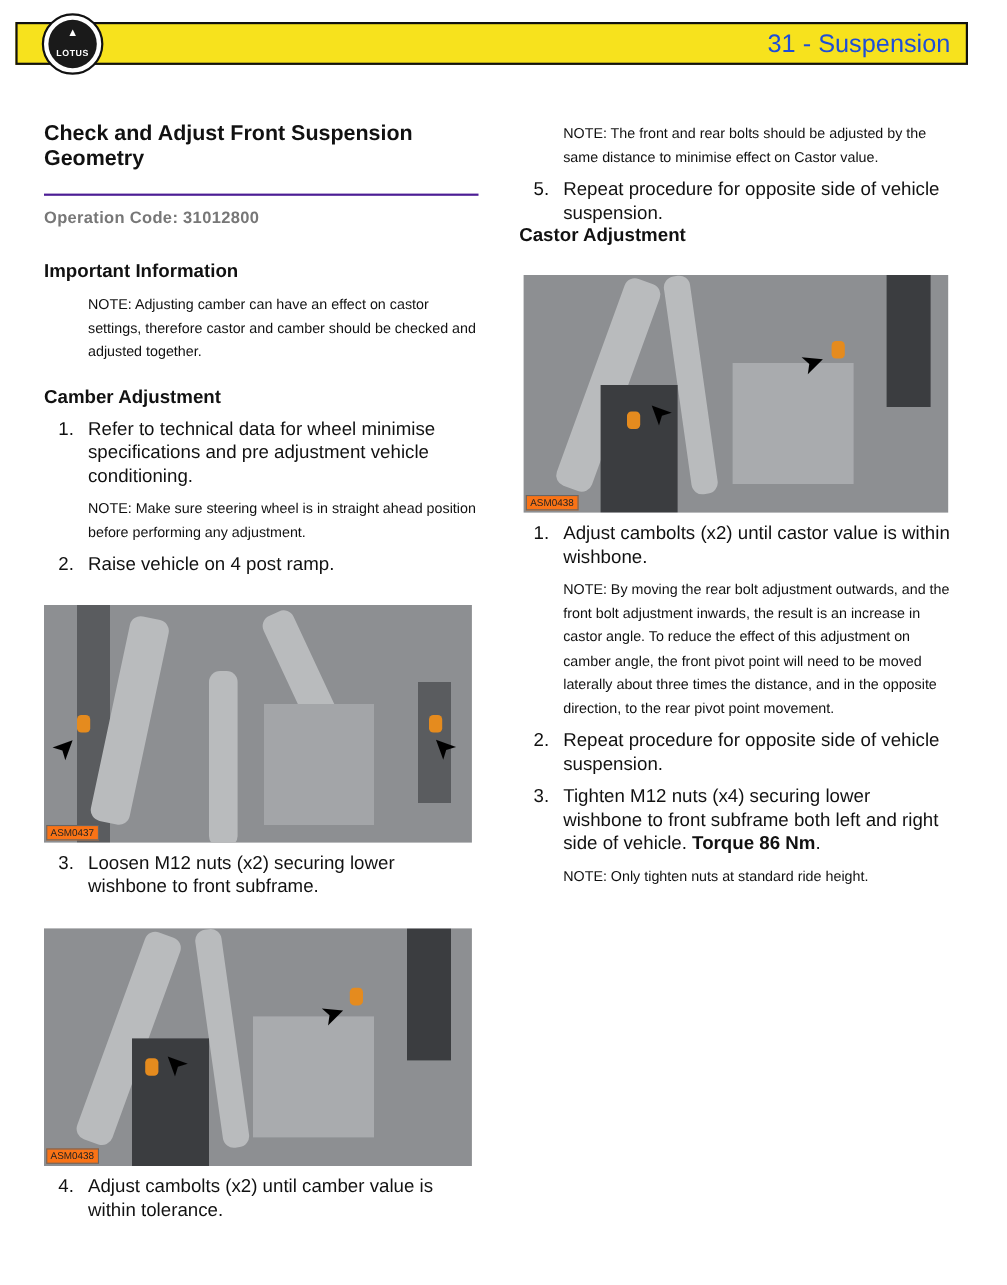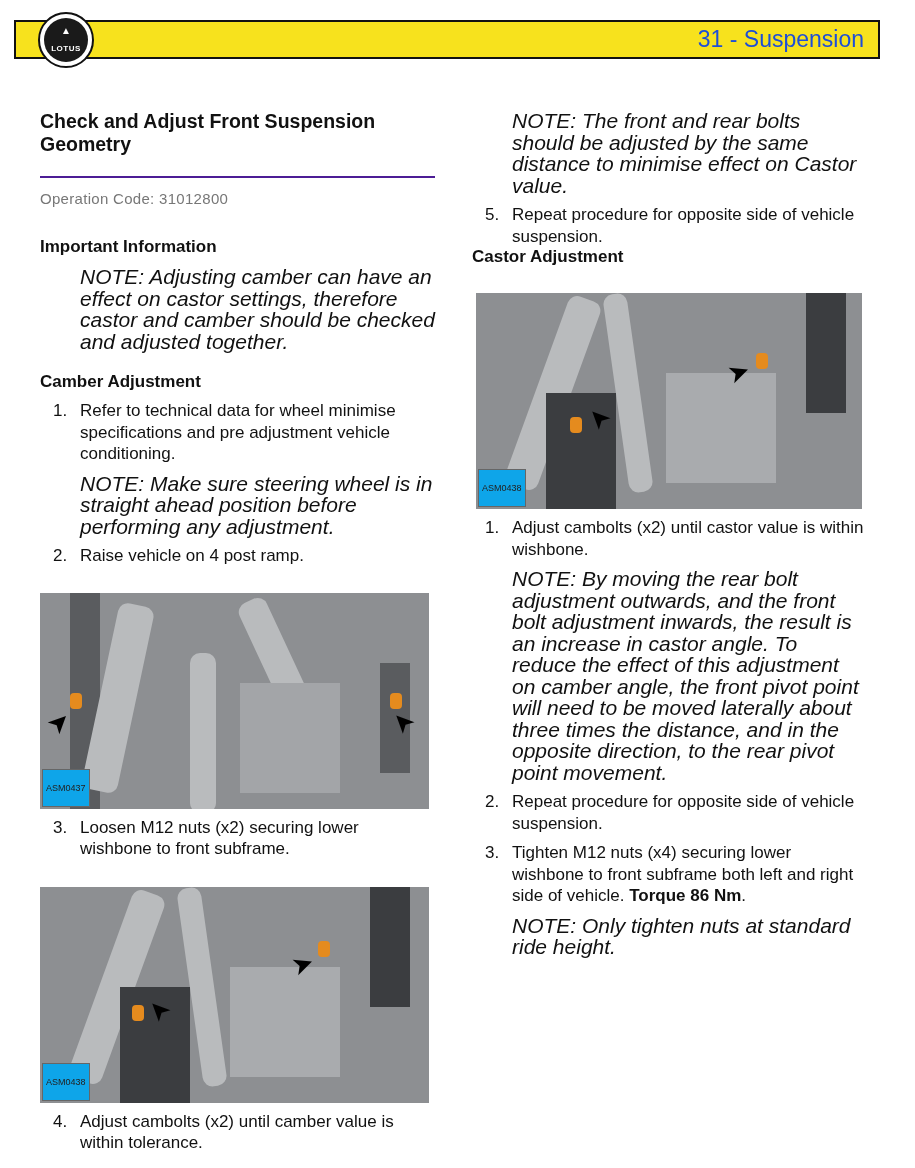--- a/index.html
+++ b/index.html
@@ -18,30 +18,30 @@
                font-size: 8px; font-weight: bold; letter-spacing: 0.5px; }
   .logo-mark { position: absolute; left: 14px; top: 5px; width: 16px; height: 16px; color: #fff;
                font-size: 10px; text-align: center; line-height: 16px; }
 
   .col { position: absolute; }
   .col-left { left: 40px; top: 110px; width: 395px; }
   .col-right { left: 472px; top: 110px; width: 395px; }
 
   .title { font-size: 19.5px; font-weight: bold; line-height: 23px; padding-bottom: 20px;
            border-bottom: 2px solid #4c1d95; margin: 0; }
-  .opcode { color: #777; font-weight: normal; font-size: 15px; margin-top: 12px; letter-spacing: 0.3px; }
+  .opcode { color: #777; font-weight: bold; font-size: 15px; margin-top: 12px; letter-spacing: 0.3px; }
   h3 { font-size: 17px; font-weight: bold; margin: 0; }
-  .note { font-style: italic; font-size: 21px; line-height: 21.5px; margin-left: 40px; }
+  .note { font-size: 13px; line-height: 21.5px; margin-left: 40px; }
   .step { position: relative; font-size: 17px; line-height: 21.5px; padding-left: 40px; }
   .step .num { position: absolute; left: 13px; top: 0; }
   b.torque { font-weight: bold; }
 
   .photo { position: relative; background: #8d8f92; overflow: hidden; }
-  .photo .tag { position: absolute; left: 2px; bottom: 2px; background: #0ea5e9; color: #222;
-                font-size: 9px; padding: 12px 3px; border: 1px solid #666; line-height: 12px; }
+  .photo .tag { position: absolute; left: 2px; bottom: 2px; background: #f97316; color: #222;
+                font-size: 9px; padding: 0 3px; border: 1px solid #666; line-height: 12px; }
   .bolt { position: absolute; width: 12px; height: 16px; border-radius: 4px; background: #e58b1e; }
   .bar { position: absolute; background: #b9bbbd; border-radius: 10px; }
   .dark { position: absolute; background: #3b3d40; }
 </style>
 </head>
 <body>
 
 <div class="header">
   <span class="chapter">31 - Suspension</span>
 </div>

